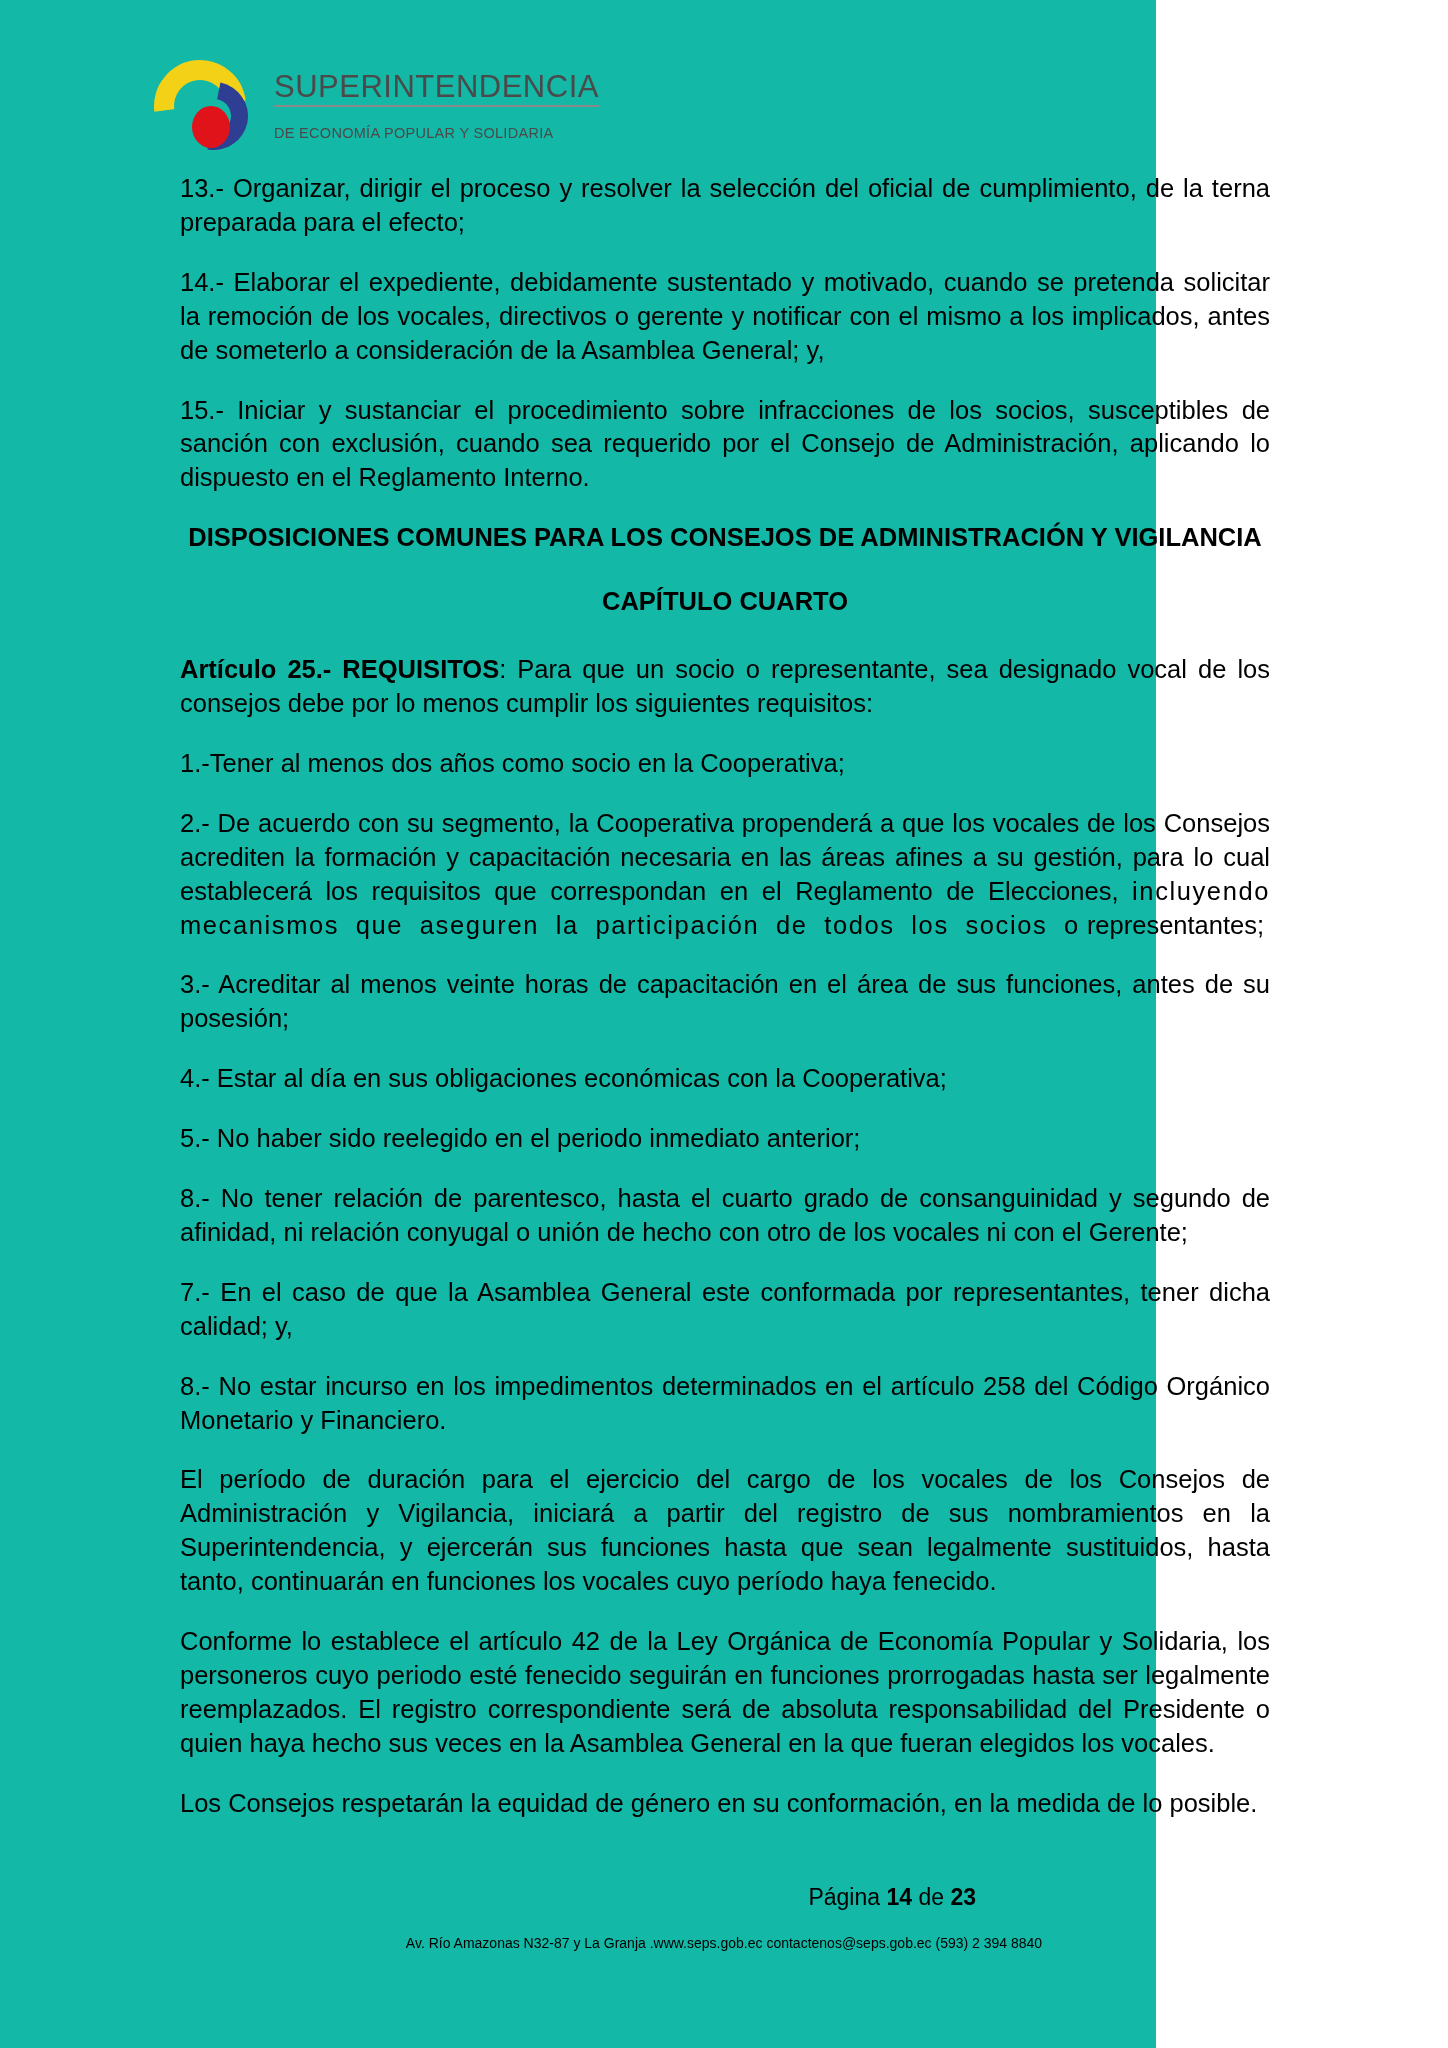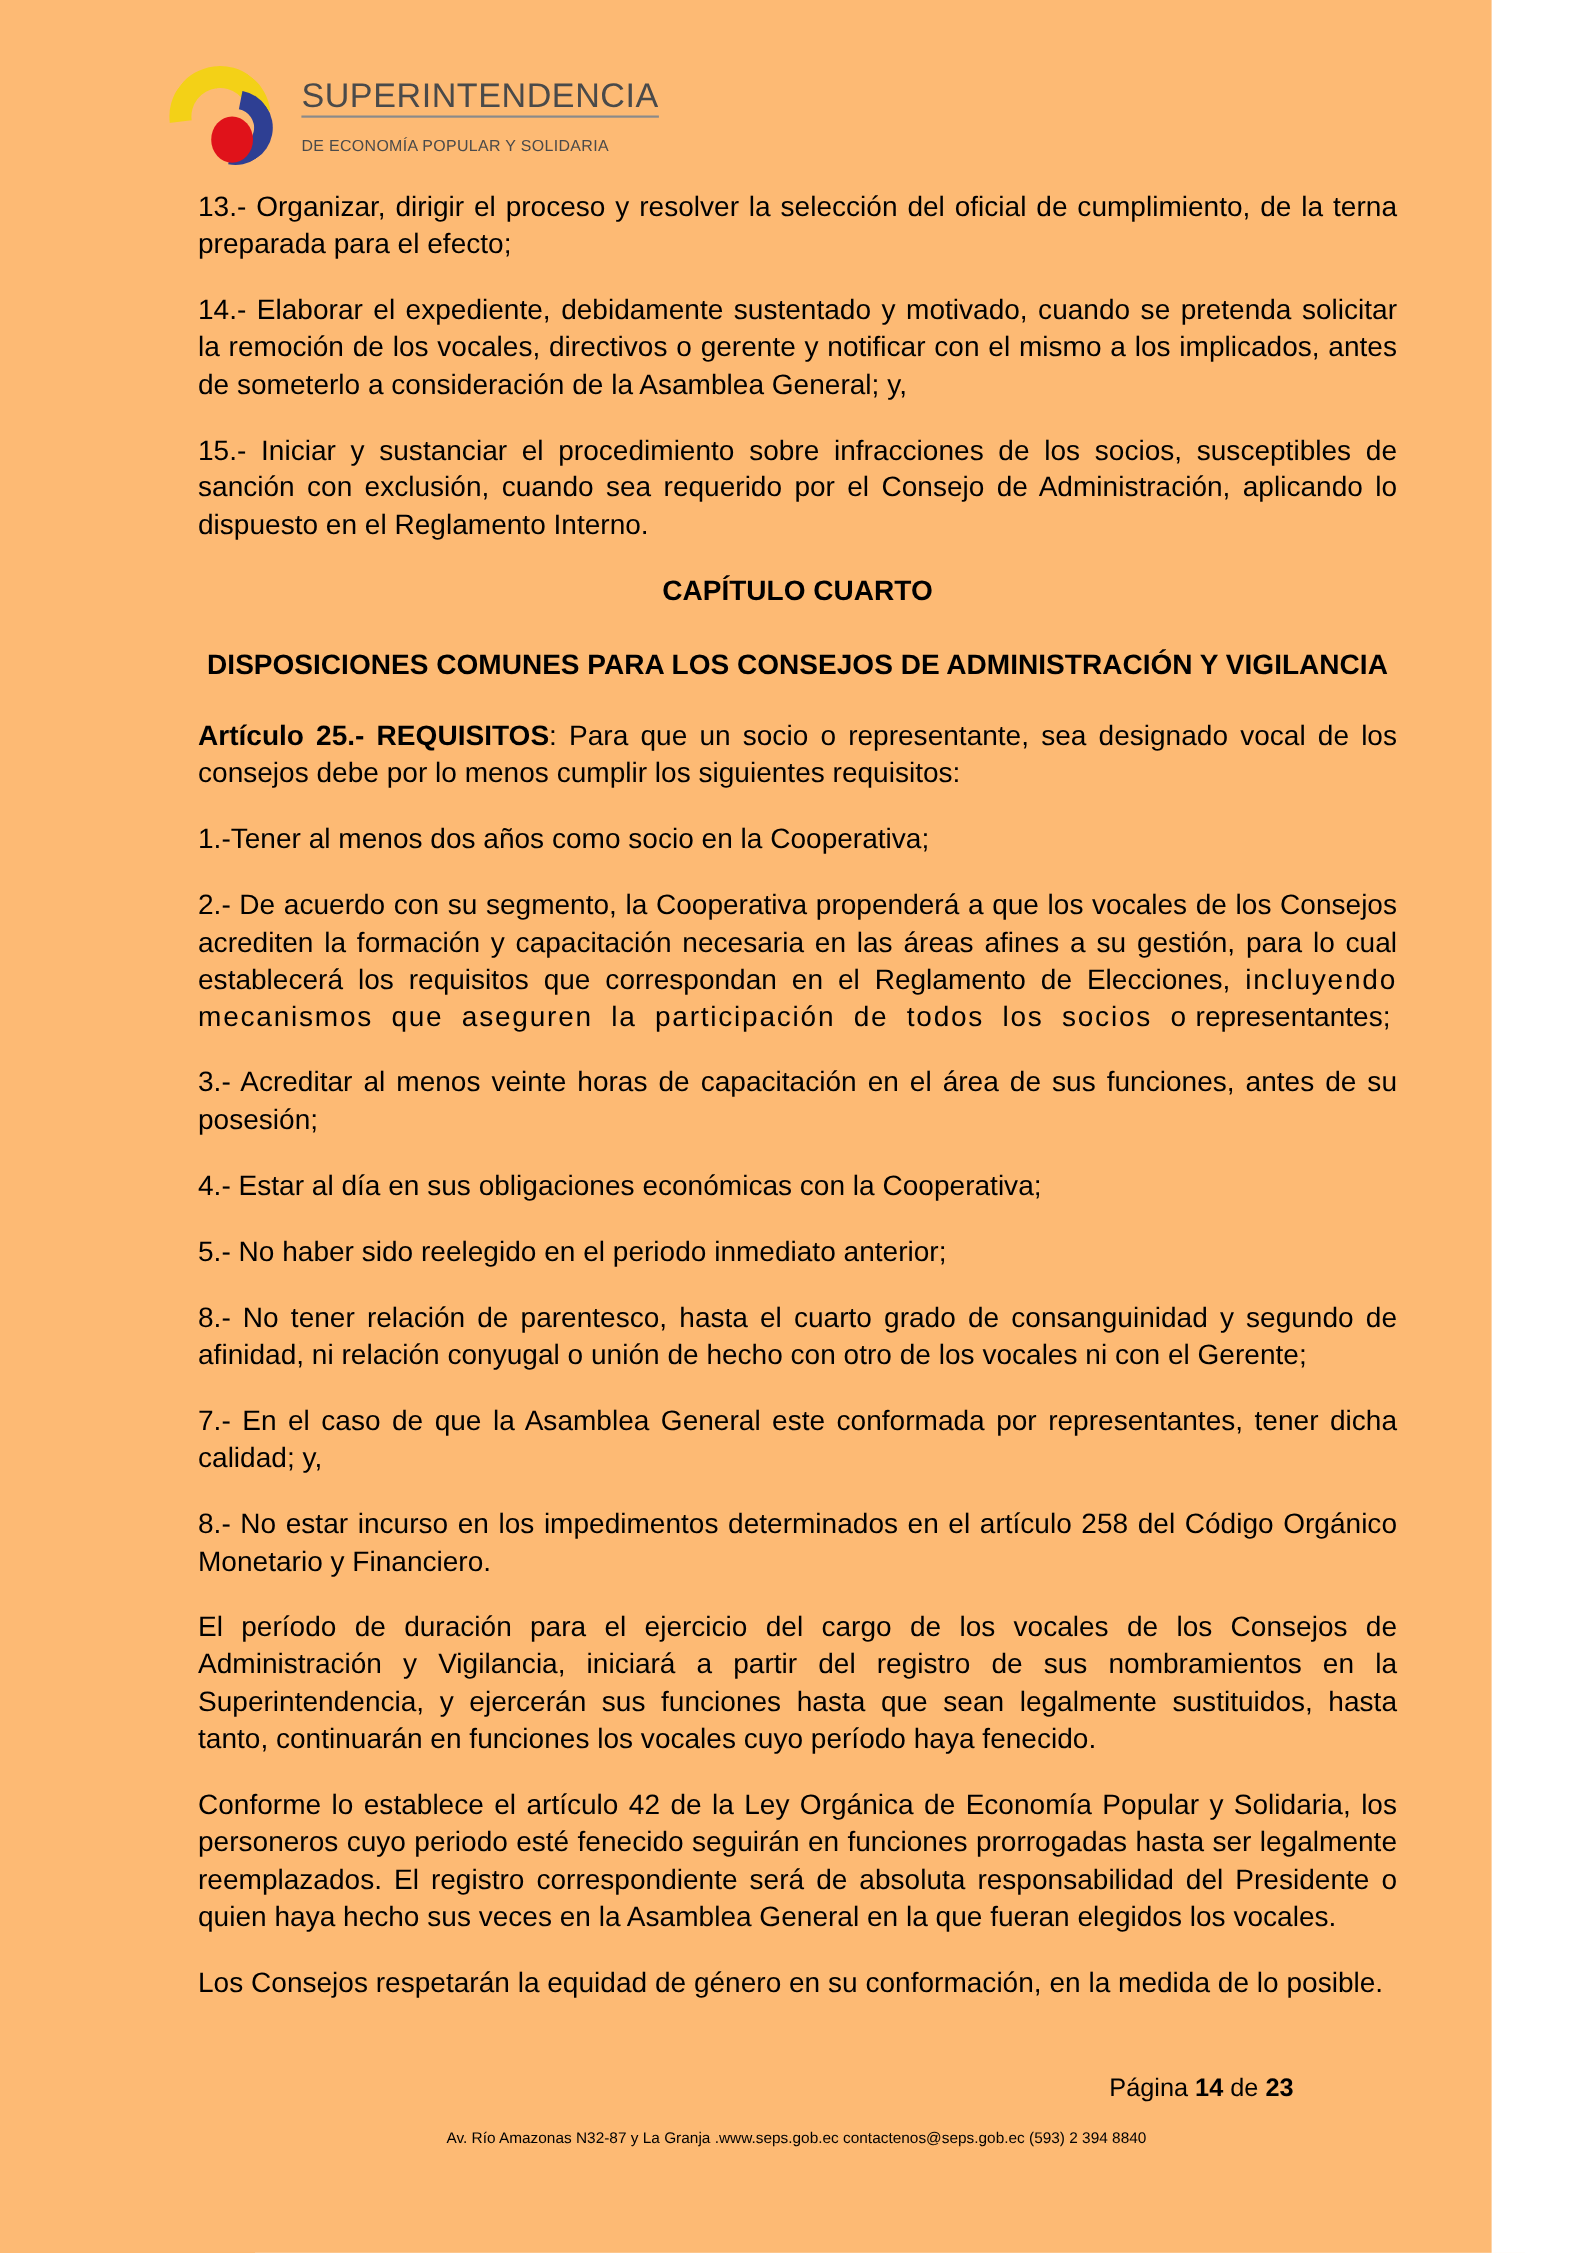--- a/index.html
+++ b/index.html
@@ -11,23 +11,23 @@
     width: 1448px;
     height: 2048px;
     font-family: "Liberation Sans", sans-serif;
     color: #000000;
     position: relative;
     overflow: hidden;
   }
 
   .page {
     position: relative;
-    width: 1356px;
+    width: 1156px;
     height: 2048px;
-    background: #fdba74;
+    background: #14b8a6;
     box-sizing: border-box;
   }
 
   
   .header {
     position: absolute;
     left: 0;
     top: 48px;
     width: 1448px;
     height: 96px;
@@ -178,24 +178,24 @@
   </div>
 
   <div class="content">
 
     <p class="para">13.- Organizar, dirigir el proceso y resolver la selección del oficial de cumplimiento, de la terna preparada para el efecto;</p>
 
     <p class="para">14.- Elaborar el expediente, debidamente sustentado y motivado, cuando se pretenda solicitar la remoción de los vocales, directivos o gerente y notificar con el mismo a los implicados, antes de someterlo a consideración de la Asamblea General; y,</p>
 
     <p class="para">15.- Iniciar y sustanciar el procedimiento sobre infracciones de los socios, susceptibles de sanción con exclusión, cuando sea requerido por el Consejo de Administración, aplicando lo dispuesto en el Reglamento Interno.</p>
 
+    <h2 class="heading-center">DISPOSICIONES COMUNES PARA LOS CONSEJOS DE ADMINISTRACIÓN Y VIGILANCIA</h2>
+
     <h2 class="heading-center tight">CAPÍTULO CUARTO</h2>
 
-    <h2 class="heading-center">DISPOSICIONES COMUNES PARA LOS CONSEJOS DE ADMINISTRACIÓN Y VIGILANCIA</h2>
-
     <p class="para"><span class="b">Artículo 25.- REQUISITOS</span><span>: Para que un socio o representante, sea designado vocal de los consejos debe por lo menos cumplir los siguientes requisitos:</span></p>
 
     <p class="para">1.-Tener al menos dos años como socio en la Cooperativa;</p>
 
     <p class="para"><span>2.- De acuerdo con su segmento, la Cooperativa propenderá a que los vocales de los Consejos acrediten la formación y capacitación necesaria en las áreas afines a su gestión, para lo cual establecerá los requisitos que correspondan en el Reglamento de Elecciones,</span> <span class="stretch">incluyendo mecanismos que aseguren la participación de todos los socios o</span> <span>representantes;</span></p>
 
     <p class="para">3.- Acreditar al menos veinte horas de capacitación en el área de sus funciones, antes de su posesión;</p>
 
     <p class="para">4.- Estar al día en sus obligaciones económicas con la Cooperativa;</p>
 

